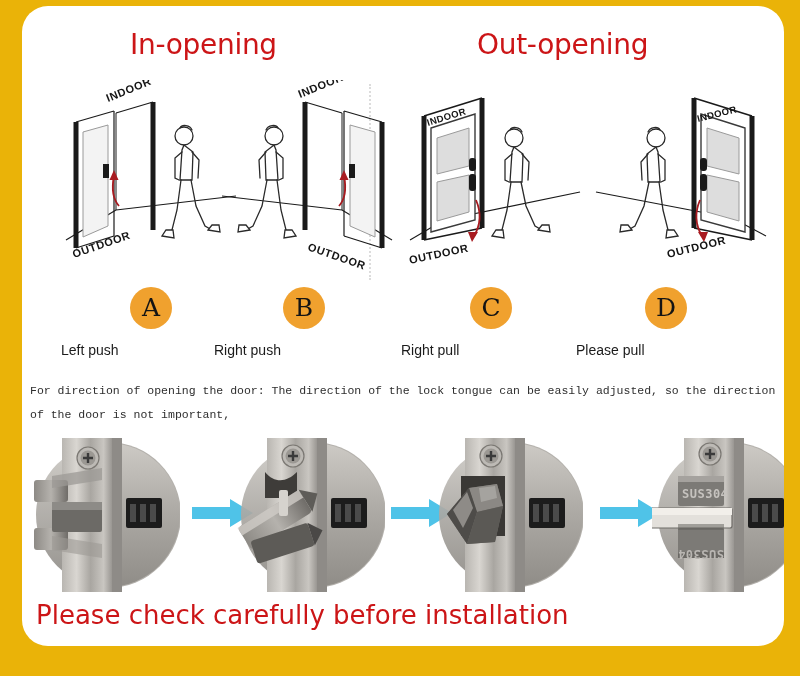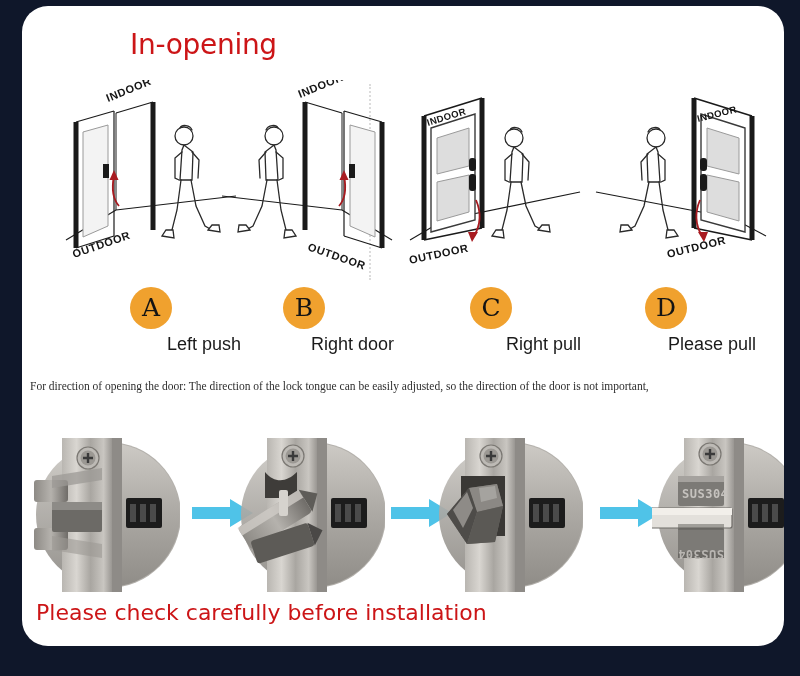--- a/index.html
+++ b/index.html
@@ -11,21 +11,21 @@
     width: 800px;
     height: 676px;
     overflow: hidden;
     font-family: "Liberation Sans", sans-serif;
   }
 
   #stage {
     position: relative;
     width: 800px;
     height: 676px;
-    background: #0f172a;
+    background: #eab308;
   }
 
   
   #card {
     position: absolute;
     left: 22px;
     top: 6px;
     width: 762px;
     height: 640px;
     background: #ffffff;
@@ -84,42 +84,42 @@
     top: 281px;
   }
   #badge-a { left: 108px; }
   #badge-b { left: 261px; }
   #badge-c { left: 448px; }
   #badge-d { left: 623px; }
 
   
   .caption {
     position: absolute;
-    top: 328px;
+    top: 336px;
     color: #1b1b1b;
-    font-size: 18px;
-    text-align: right;
+    font-size: 14px;
+    text-align: left;
     white-space: nowrap;
     font-family: "Liberation Sans", sans-serif;
   }
   #cap-a { left: 39px;  width: 180px; }
   #cap-b { left: 192px; width: 180px; }
   #cap-c { left: 379px; width: 180px; }
   #cap-d { left: 554px; width: 180px; }
 
   
   #note {
     position: absolute;
     left: 8px;
     top: 373px;
     width: 752px;
     color: #2e2e2e;
     font-size: 11.5px;
-    line-height: 14px;
-    font-family: Liberation Serif, serif;
+    line-height: 24px;
+    font-family: Liberation Mono, monospace;
   }
   #note .l2 { padding-left: 6px; display: block; }
 
   
   .lock {
     position: absolute;
     top: 426px;
   }
   #lock-1 { left: 8px;   width: 150px; height: 166px; }
   #lock-2 { left: 213px; width: 150px; height: 166px; }
@@ -137,33 +137,34 @@
   #arrow-2 { left: 369px; }
   #arrow-3 { left: 578px; }
   .arrow svg { display: block; width: 62px; height: 30px; }
 
   
   #warning {
     position: absolute;
     left: 14px;
     top: 594px;
     color: #cc1517;
-    font-size: 22px;
+    font-size: 26px;
     font-weight: 400;
     white-space: nowrap;
     font-family: "DejaVu Sans", sans-serif;
   }
 </style>
 </head>
 <body>
 
 <div id="stage">
   <div id="card">
 
     <div class="section-title" id="title-in">In-opening</div>
+    <div class="section-title" id="title-out">Out-opening</div>
 
     <div id="divider"></div>
 
     <div class="scene" id="scene-a">
       <svg viewBox="0 0 190 196" xmlns="http://www.w3.org/2000/svg">
         <g fill="none" stroke="#1a1a1a" stroke-width="1.2">
 
           <line x1="10" y1="160" x2="60" y2="130" stroke-width="1.1"></line>
           <line x1="60" y1="130" x2="180" y2="116" stroke-width="1.1"></line>
 
@@ -308,21 +309,21 @@
         <text x="86" y="178" fill="#141414" font-family="Liberation Sans, sans-serif" font-size="11" font-weight="700" transform="rotate(-14 86 178)" letter-spacing="0.6">OUTDOOR</text>
       </svg>
     </div>
 
     <div class="badge" id="badge-a">A</div>
     <div class="badge" id="badge-b">B</div>
     <div class="badge" id="badge-c">C</div>
     <div class="badge" id="badge-d">D</div>
 
     <div class="caption" id="cap-a">Left push</div>
-    <div class="caption" id="cap-b">Right door</div>
+    <div class="caption" id="cap-b">Right push</div>
     <div class="caption" id="cap-c">Right pull</div>
     <div class="caption" id="cap-d">Please pull</div>
 
     <div id="note">
       <span class="l1">For direction of opening the door: The direction of the lock tongue can be easily adjusted, so the direction of the door is not important,</span>
     </div>
 
     <div class="lock" id="lock-1">
       <svg viewBox="0 0 150 166" xmlns="http://www.w3.org/2000/svg">
         <defs>

